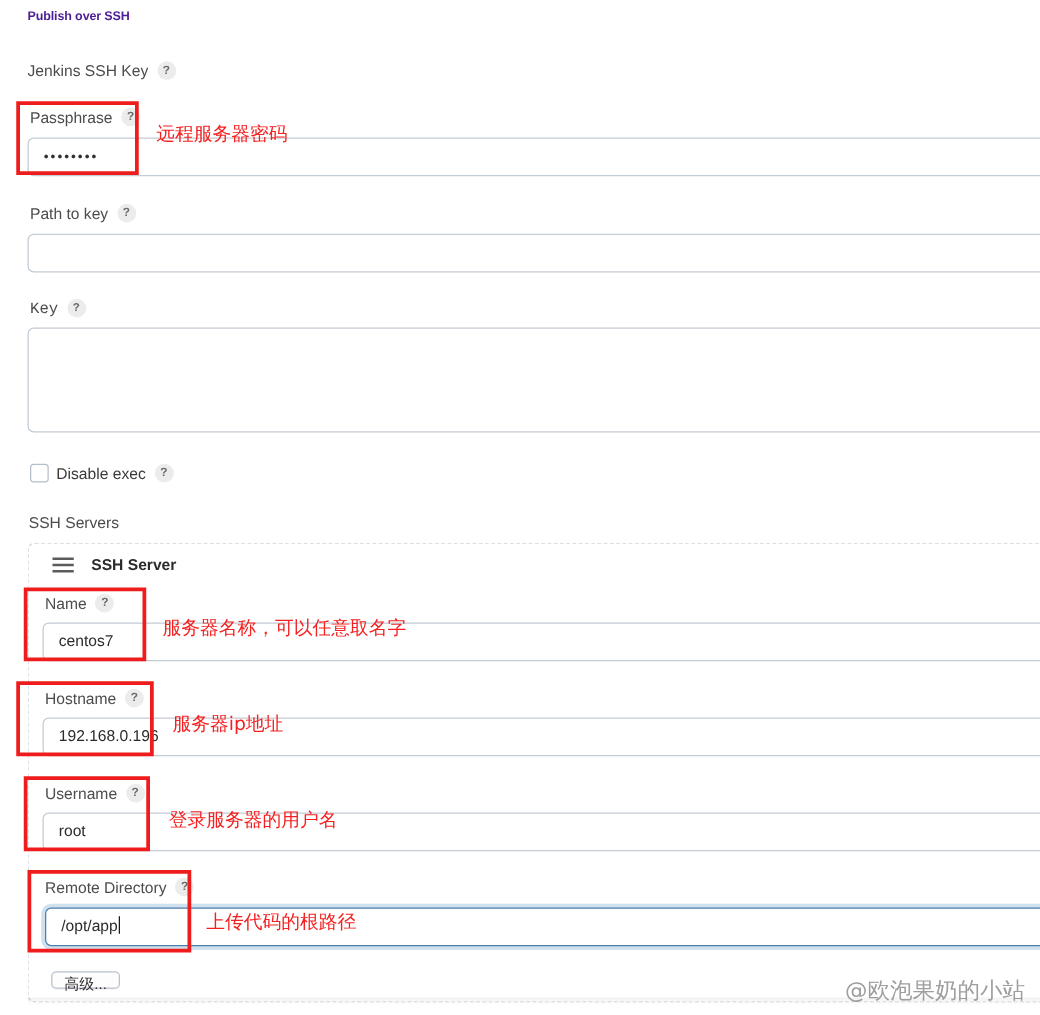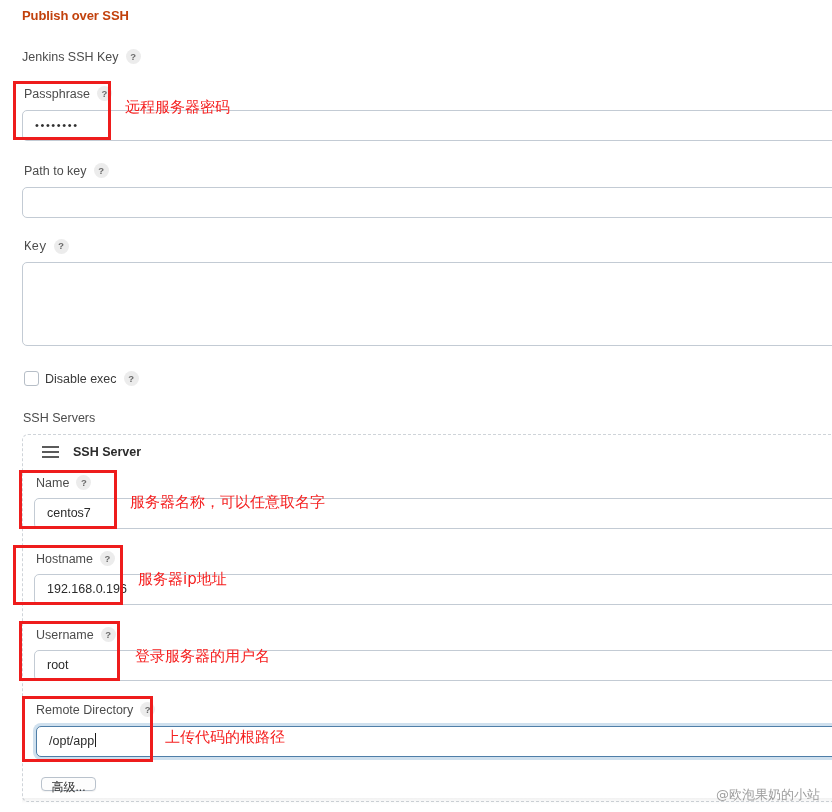--- a/index.html
+++ b/index.html
@@ -20,23 +20,23 @@
   .page {
     position: absolute;
     inset: 0;
   }
 
   
   .section-title {
     position: absolute;
     left: 22px;
     top: 8px;
-    font-size: 13px;
+    font-size: 10px;
     font-weight: bold;
-    color: #c2410c;
+    color: #4c1d95;
     letter-spacing: -0.1px;
   }
 
   
   .field-label {
     position: absolute;
     font-size: 12.5px;
     color: #4c4c4c;
     white-space: nowrap;
     display: flex;
@@ -198,21 +198,21 @@
     white-space: nowrap;
     font-family: "DejaVu Sans", "Liberation Sans", sans-serif;
   }
 
   
   .watermark {
     position: absolute;
     right: 12px;
     bottom: 8px;
     color: #8e8e8e;
-    font-size: 13px;
+    font-size: 18px;
     font-family: "DejaVu Sans", "Liberation Sans", sans-serif;
     opacity: 0.85;
   }
 
   
   .caret {
     display: inline-block;
     width: 1px;
     height: 14px;
     background: #1a1a1a;

